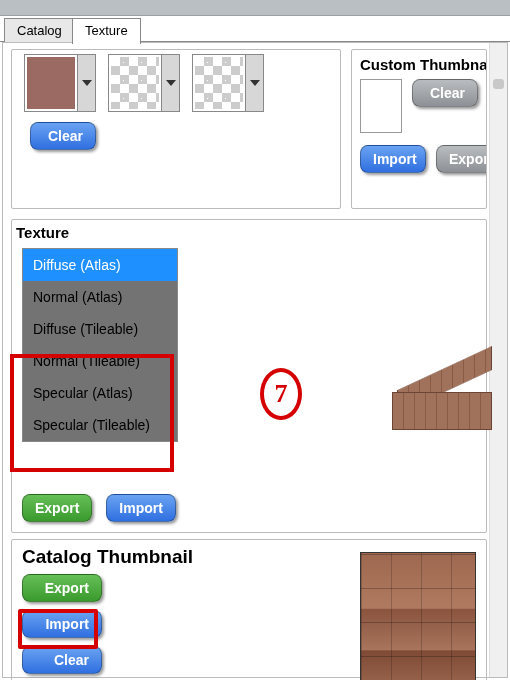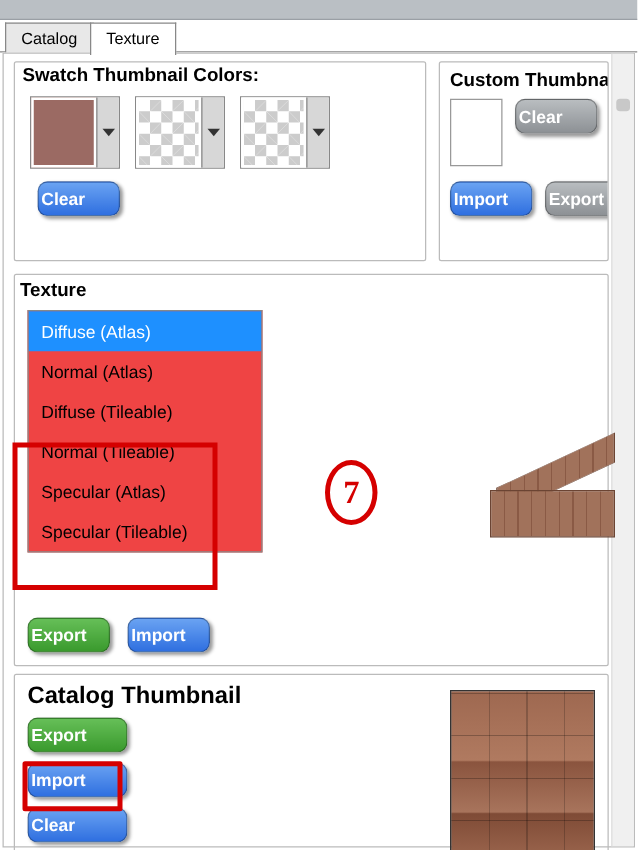--- a/index.html
+++ b/index.html
@@ -55,42 +55,42 @@
   .group {
     border:1px solid #bbb; border-radius:2px; position:absolute;
   }
   .swatch-group { left:0; top:0; width:330px; height:160px; }
   .custom-group { left:340px; top:0; right:0; height:160px; overflow:hidden; }
   .texture-group { left:0; top:170px; right:0; height:314px; }
   .catalog-group { left:0; top:490px; right:0; height:168px; }
 
   
   .btn {
-    display:inline-block; min-width:66px; padding:5px 2px;
+    display:inline-block; min-width:66px; padding:5px 12px;
     border-radius:8px; border:1px solid rgba(0,0,0,.3);
     color:#fff; font-weight:700; font-size:14px; cursor:pointer;
     box-shadow:2px 2px 3px rgba(0,0,0,.4);
     background:linear-gradient(#6aa3f2,#2f6fe0);
-    text-align:left;
+    text-align:right;
   }
   .btn.green { background:linear-gradient(#66bf58,#3a9a2d); }
   .btn.grey  { background:linear-gradient(#b9bdc0,#8d9195); }
 
   
   .custom-inner { padding:6px 8px; }
   .custom-title { font-weight:700; font-size:15px; margin-bottom:6px; white-space:nowrap; }
   .custom-row { display:flex; gap:10px; align-items:flex-start; }
   .thumb-slot { width:54px; height:54px; border:1px solid #999; background:#fff; }
   .custom-btns { display:flex; flex-direction:column; gap:6px; }
   .custom-row2 { margin-top:12px; display:flex; gap:10px; }
 
   
   .tex-label { position:absolute; left:4px; top:4px; font-weight:700; font-size:15px; }
   .tex-list {
-    position:absolute; left:10px; top:28px; width:188px; border:1px solid #888; background:#ef4444;
+    position:absolute; left:10px; top:28px; width:156px; border:1px solid #888; background:#737373;
   }
   .tex-item { padding:8px 10px; font-size:14px; cursor:pointer; white-space:nowrap; }
   .tex-item.selected { background:#1e90ff; color:#fff; }
   .tex-buttons { position:absolute; left:10px; bottom:10px; display:flex; gap:14px; }
   .tex-preview { position:absolute; right:-6px; top:90px; width:100px; height:120px; }
   .roof-flat { position:absolute; left:0; right:0; bottom:0; height:38px;
     background:repeating-linear-gradient(90deg,#a1725b 0 10px,#8a5a45 10px 11px);
     border:1px solid #6b4433;
   }
   .roof-angle { position:absolute; right:0; top:0; width:95px; height:60px;
@@ -135,21 +135,20 @@
   <div class="tab tab2 active">Texture</div>
 </div>
 
 <div class="page">
   <div class="scroll-gutter">
     <div class="scroll-thumb"></div>
   </div>
   <div class="content">
 
     <div class="group swatch-group">
-      <div class="section-title">Swatch Thumbnail Colors:</div>
       <div class="swatch-row">
         <div class="swatch-box">
           <div class="swatch-color" style="background:#9b6a63"></div>
           <div class="swatch-drop">
               <span class="caret"></span>
             </div>
         </div>
         <div class="swatch-box">
           <div class="swatch-color checker"></div>
           <div class="swatch-drop">

